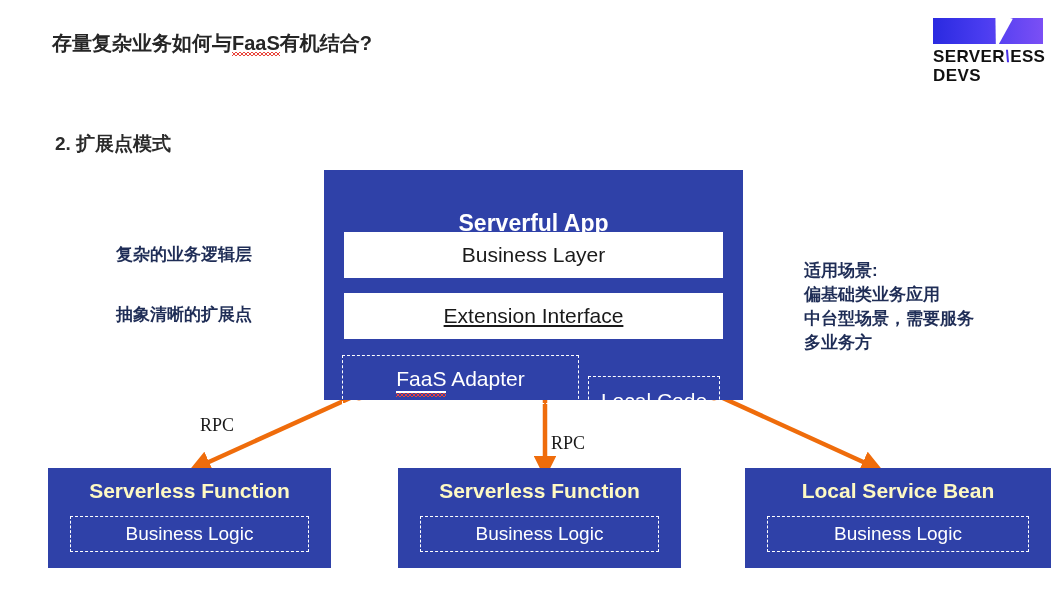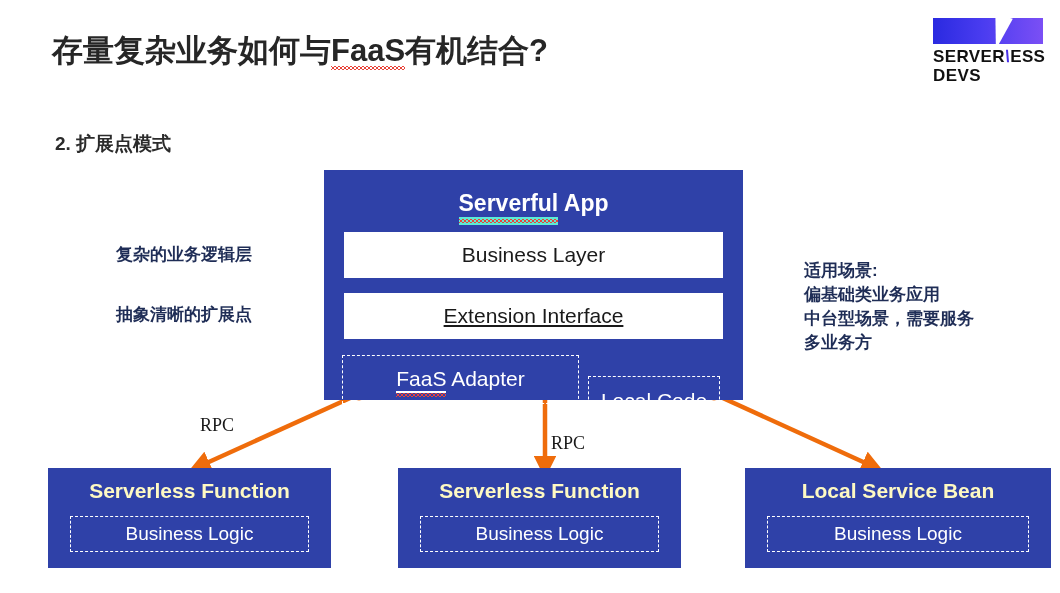--- a/index.html
+++ b/index.html
@@ -13,21 +13,21 @@
     position: relative;
     overflow: hidden;
     font-family: "Liberation Sans", sans-serif;
   }
 
   
   #slide-title {
     position: absolute;
     left: 52px;
     top: 30px;
-    font-size: 31px;
+    font-size: 20px;
     font-weight: bold;
     color: #262626;
     letter-spacing: 0px;
     white-space: nowrap;
     text-align: center;
   }
   #slide-title .spell {
     position: relative;
     display: inline-block;
   }
@@ -113,21 +113,22 @@
     top: 20px;
     text-align: center;
     font-size: 23px;
     font-weight: bold;
     color: #ffffff;
     white-space: nowrap;
   }
   #serverful-title .spell-w {
     position: relative;
     display: inline-block;
-    border-bottom: 8px solid #5eead4;
+    border-bottom: 2px solid #5eead4;
+    margin-top: 20px;
   }
   #serverful-title .spell-w::after {
     content: "";
     position: absolute;
     left: 0; right: 0;
     bottom: -6px;
     height: 4px;
     background-image:
       linear-gradient(45deg, transparent 40%, #e8443a 40%, #e8443a 60%, transparent 60%),
       linear-gradient(-45deg, transparent 40%, #e8443a 40%, #e8443a 60%, transparent 60%);

